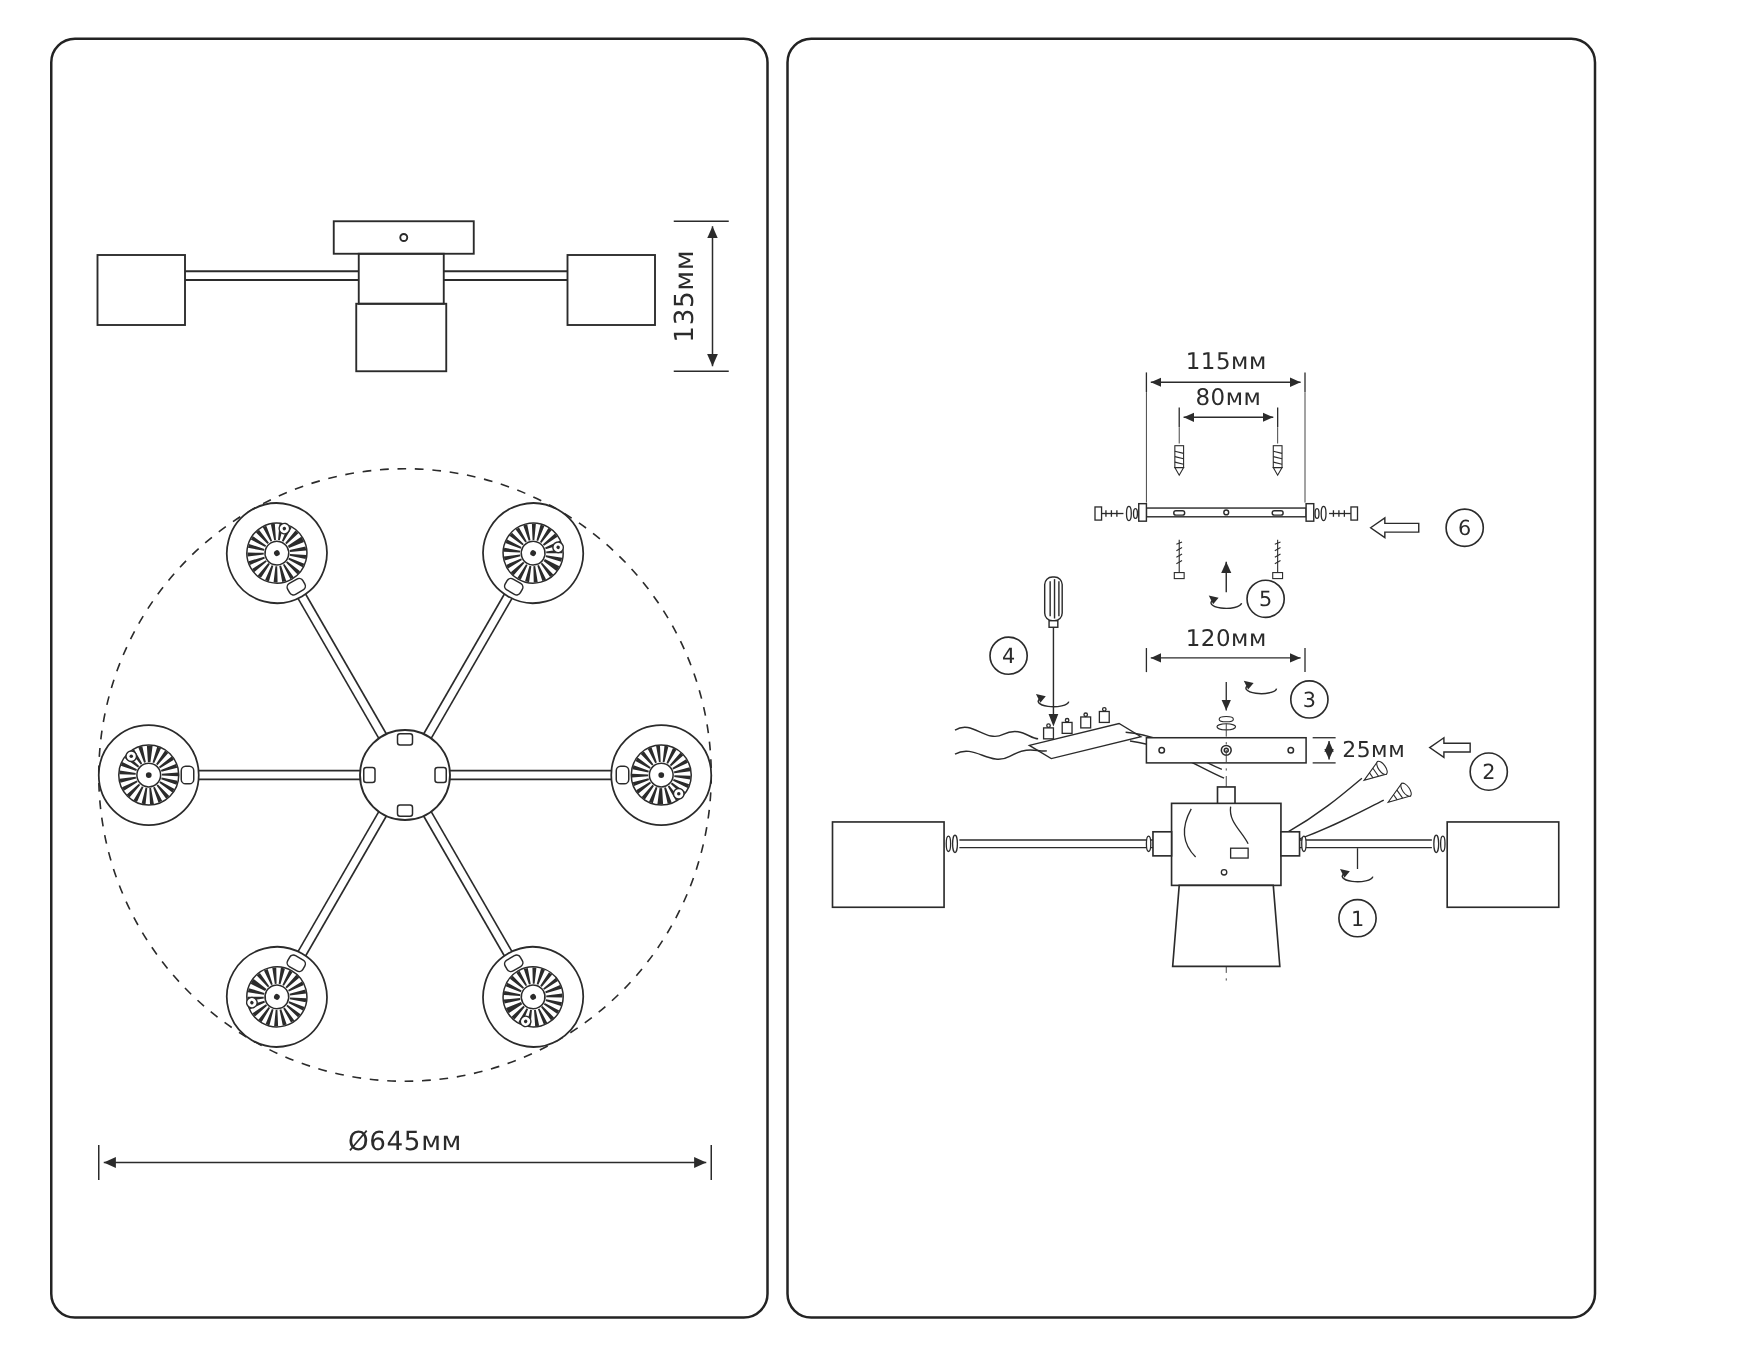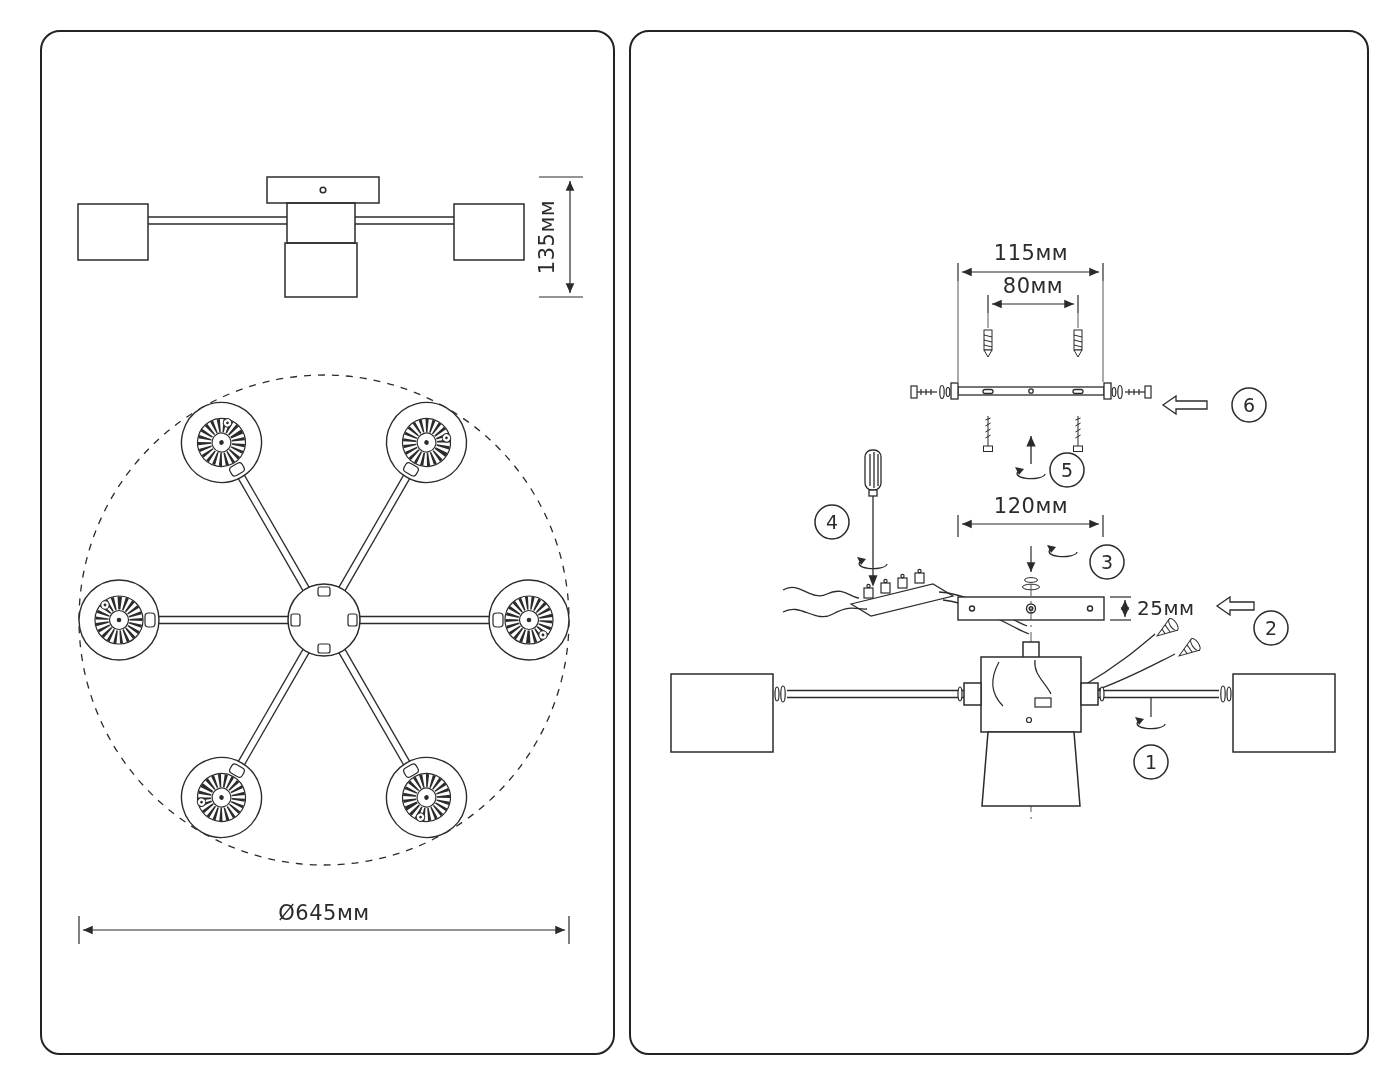--- a/index.html
+++ b/index.html
@@ -1,19 +1,19 @@
 <!DOCTYPE html>
 <html><head>
 <meta charset="utf-8">
 <style>
   *{margin:0;padding:0;box-sizing:border-box}
   html,body{width:1400px;height:1088px;background:#ffffff;font-family:"DejaVu Sans",sans-serif}
   .canvas{position:relative;width:1400px;height:1088px;padding:30px 0 0 40px;display:flex;gap:14px}
   .panel{width:575px;height:1025px;border:2px solid #232323;border-radius:20px;background:#fff;overflow:hidden}
-  .panel.right{width:740px}
+  .panel.right{width:648px}
   svg{display:block;width:100%;height:100%}
   .dim{font-size:21px;fill:#2b2b2b;letter-spacing:.5px;font-family:"DejaVu Sans",sans-serif}
   .dim.small{font-size:20px}
   .badge circle{fill:#fff;stroke:#2b2b2b;stroke-width:1.5}
   .badge text{font-size:19px;fill:#2b2b2b;text-anchor:middle;font-family:"DejaVu Sans",sans-serif}
   .ln{stroke:#2b2b2b;fill:none}
 </style>
 </head>
 <body>
 

